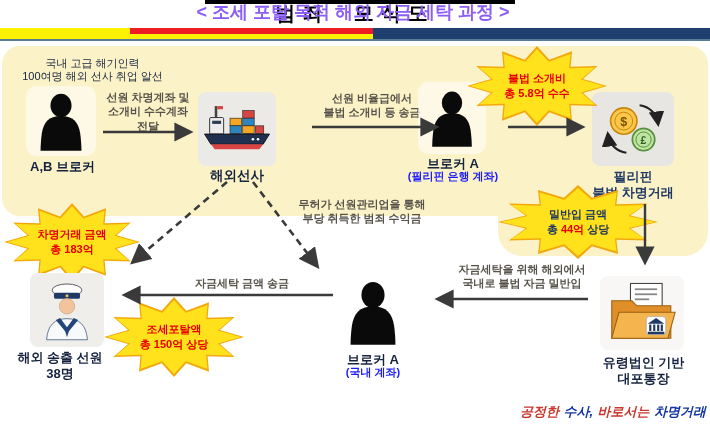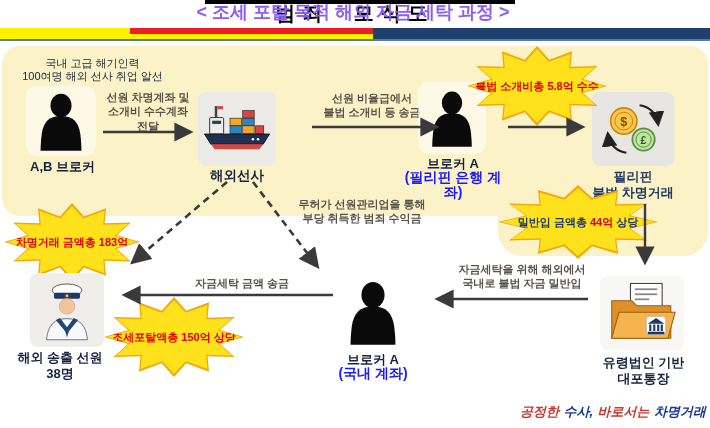--- a/index.html
+++ b/index.html
@@ -3,26 +3,26 @@
 <meta charset="utf-8">
 <style>
   html,body{margin:0;padding:0;background:#fff;font-family:"Liberation Sans",sans-serif;}
   #stage{position:relative;width:710px;height:428px;background:#fff;overflow:hidden;}
   .abs{position:absolute;}
   .c{text-align:center;}
   .b{font-weight:normal;}
   .pre{white-space:pre-line;}
   .flow{color:#57534a;font-size:11px;font-weight:bold;line-height:1.3;}
   .nodelabel{color:#15233f;font-size:13px;font-weight:bold;line-height:1.25;}
-  .acct{color:#1a1aff;font-size:14px;font-weight:bold;line-height:1.1;}
+  .acct{color:#1a1aff;font-size:11px;font-weight:bold;line-height:1.1;}
   .iconbox{border-radius:8px;display:flex;align-items:center;justify-content:center;}
   .personbox{background:rgba(255,255,255,.55);border-radius:10px;}
   .burst{clip-path:polygon(100% 50%,82.8% 58.8%,93.3% 75%,74% 74%,75% 93.3%,58.8% 82.8%,50% 100%,41.2% 82.8%,25% 93.3%,26% 74%,6.7% 75%,17.2% 58.8%,0% 50%,17.2% 41.2%,6.7% 25%,26% 26%,25% 6.7%,41.2% 17.2%,50% 0%,58.8% 17.2%,75% 6.7%,74% 26%,93.3% 25%,82.8% 41.2%);background:#F2A70B;}
   .burst-in{position:absolute;inset:3px;clip-path:polygon(100% 50%,82.8% 58.8%,93.3% 75%,74% 74%,75% 93.3%,58.8% 82.8%,50% 100%,41.2% 82.8%,25% 93.3%,26% 74%,6.7% 75%,17.2% 58.8%,0% 50%,17.2% 41.2%,6.7% 25%,26% 26%,25% 6.7%,41.2% 17.2%,50% 0%,58.8% 17.2%,75% 6.7%,74% 26%,93.3% 25%,82.8% 41.2%);background:#FFE11C;}
-  .burst-txt{position:absolute;inset:0;display:flex;justify-content:center;align-items:center;font-weight:bold;font-size:11px;line-height:1.35;color:#E60000;}
+  .burst-txt{position:absolute;inset:0;display:flex;flex-direction:column;justify-content:center;align-items:center;font-weight:bold;font-size:11px;line-height:1.35;color:#E60000;}
   .burst-txt .navy{color:#1F3864;}
   .burst-txt .red{color:#E60000;}
   #title{left:0;top:3;width:710px;font-size:20px;font-weight:bold;color:#000;letter-spacing:7px;word-spacing:12px;}
   #subtitle{left:0;top:47;width:706px;color:#8b5cf6;font-size:18px;font-weight:bold;}
   .footer{font-style:italic;}
   .footer .small{color:#C8372D;font-size:13px;font-weight:bold;}
   .footer .big{color:#1233A0;font-size:13px;font-weight:bold;}
   svg{display:block;}
 </style>
 </head>

